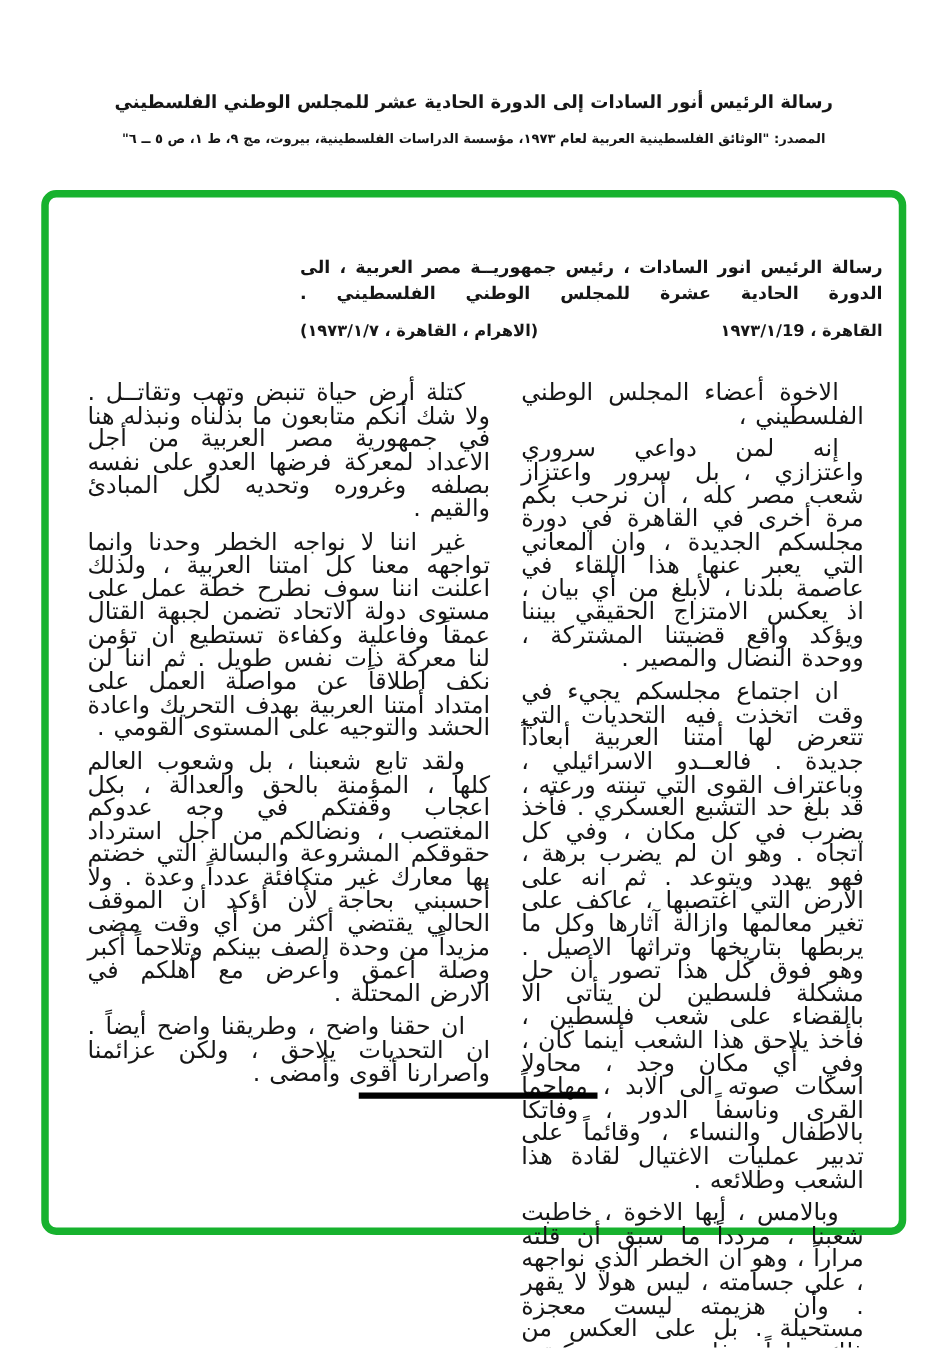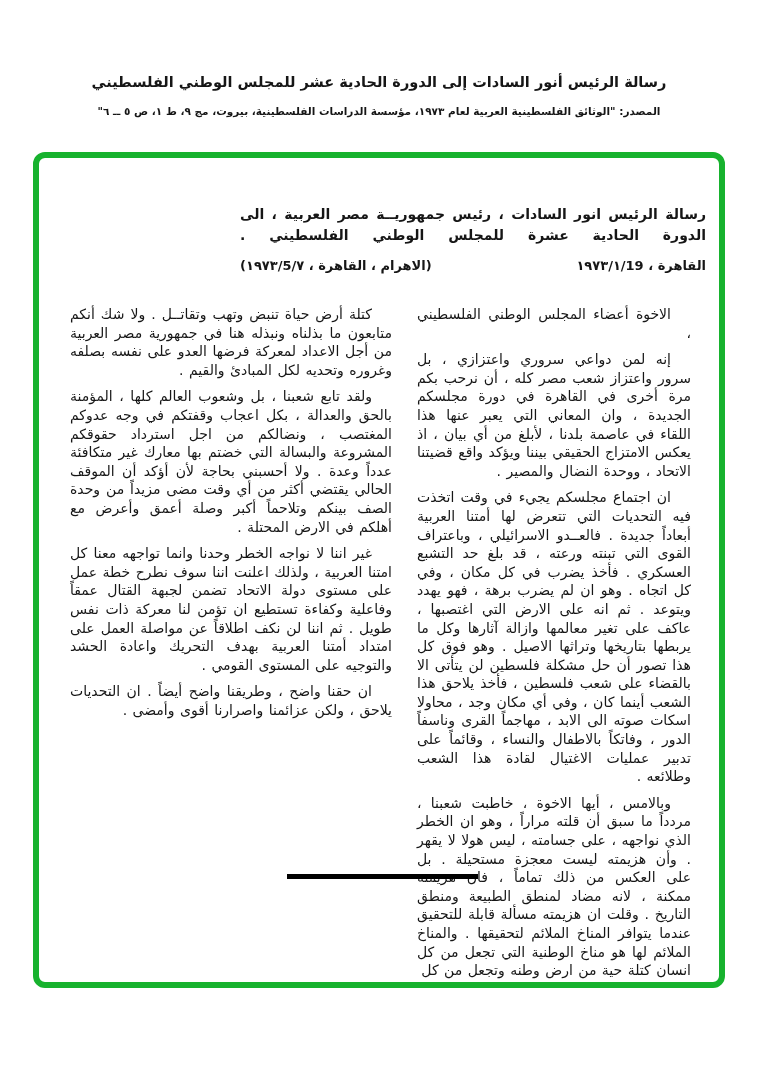--- a/index.html
+++ b/index.html
@@ -38,21 +38,21 @@
     font-weight:bold; font-size:13px; color:var(--text,#161616);
   }
 
   .col {
     position:absolute; top:147px; direction:rtl;
     color:var(--text,#161616);
   }
   .col-first  { left:378px; width:274px; }
   .col-second { left:31px;  width:322px; }
   .col p {
-    font-size:14px; line-height:18.6px;
+    font-size:19px; line-height:18.6px;
     text-align:justify; text-indent:20px;
     margin-bottom:8px;
     word-spacing:1px;
   }
 
   .end-rule {
     position:absolute; left:248px; top:716px; width:191px; height:5px;
     background:var(--rule,#000);
   }
 </style>
@@ -64,33 +64,33 @@
   <div class="page-title">رسالة الرئيس أنور السادات إلى الدورة الحادية عشر للمجلس الوطني الفلسطيني</div>
 
   <div class="page-source">المصدر: "الوثائق الفلسطينية العربية لعام ١٩٧٣، مؤسسة الدراسات الفلسطينية، بيروت، مج ٩، ط ١، ص ٥ ــ ٦"</div>
 
   <div class="doc-frame">
 
     <div class="letter-heading">رسالة الرئيس انور السادات ، رئيس جمهوريــة مصر العربية ، الى الدورة الحادية عشرة للمجلس الوطني الفلسطيني .</div>
 
     <div class="dateline">
       <span>القاهرة ، ١٩٧٣/١/19</span>
-      <span>(الاهرام ، القاهرة ، ١٩٧٣/5/٧)</span>
+      <span>(الاهرام ، القاهرة ، ١٩٧٣/١/٧)</span>
     </div>
 
     <div class="col col-first">
         <p>الاخوة أعضاء المجلس الوطني الفلسطيني ،</p>
-        <p>إنه لمن دواعي سروري واعتزازي ، بل سرور واعتزاز شعب مصر كله ، أن نرحب بكم مرة أخرى في القاهرة في دورة مجلسكم الجديدة ، وان المعاني التي يعبر عنها هذا اللقاء في عاصمة بلدنا ، لأبلغ من أي بيان ، اذ يعكس الامتزاج الحقيقي بيننا ويؤكد واقع قضيتنا الاتحاد ، ووحدة النضال والمصير .</p>
+        <p>إنه لمن دواعي سروري واعتزازي ، بل سرور واعتزاز شعب مصر كله ، أن نرحب بكم مرة أخرى في القاهرة في دورة مجلسكم الجديدة ، وان المعاني التي يعبر عنها هذا اللقاء في عاصمة بلدنا ، لأبلغ من أي بيان ، اذ يعكس الامتزاج الحقيقي بيننا ويؤكد واقع قضيتنا المشتركة ، ووحدة النضال والمصير .</p>
         <p>ان اجتماع مجلسكم يجيء في وقت اتخذت فيه التحديات التي تتعرض لها أمتنا العربية أبعاداً جديدة . فالعــدو الاسرائيلي ، وباعتراف القوى التي تبنته ورعته ، قد بلغ حد التشبع العسكري . فأخذ يضرب في كل مكان ، وفي كل اتجاه . وهو ان لم يضرب برهة ، فهو يهدد ويتوعد . ثم انه على الارض التي اغتصبها ، عاكف على تغير معالمها وازالة آثارها وكل ما يربطها بتاريخها وتراثها الاصيل . وهو فوق كل هذا تصور أن حل مشكلة فلسطين لن يتأتى الا بالقضاء على شعب فلسطين ، فأخذ يلاحق هذا الشعب أينما كان ، وفي أي مكان وجد ، محاولا اسكات صوته الى الابد ، مهاجماً القرى وناسفاً الدور ، وفاتكاً بالاطفال والنساء ، وقائماً على تدبير عمليات الاغتيال لقادة هذا الشعب وطلائعه .</p>
         <p>وبالامس ، أيها الاخوة ، خاطبت شعبنا ، مردداً ما سبق أن قلته مراراً ، وهو ان الخطر الذي نواجهه ، على جسامته ، ليس هولا لا يقهر . وأن هزيمته ليست معجزة مستحيلة . بل على العكس من ذلك تماماً ، فان هزيمته ممكنة ، لانه مضاد لمنطق الطبيعة ومنطق التاريخ . وقلت ان هزيمته مسألة قابلة للتحقيق عندما يتوافر المناخ الملائم لتحقيقها . والمناخ الملائم لها هو مناخ الوطنية التي تجعل من كل انسان كتلة حية من ارض وطنه وتجعل من كل</p>
       </div>
 
     <div class="col col-second">
         <p>كتلة أرض حياة تنبض وتهب وتقاتــل . ولا شك أنكم متابعون ما بذلناه ونبذله هنا في جمهورية مصر العربية من أجل الاعداد لمعركة فرضها العدو على نفسه بصلفه وغروره وتحديه لكل المبادئ والقيم .</p>
+        <p>غير اننا لا نواجه الخطر وحدنا وانما تواجهه معنا كل امتنا العربية ، ولذلك اعلنت اننا سوف نطرح خطة عمل على مستوى دولة الاتحاد تضمن لجبهة القتال عمقاً وفاعلية وكفاءة تستطيع ان تؤمن لنا معركة ذات نفس طويل . ثم اننا لن نكف اطلاقاً عن مواصلة العمل على امتداد أمتنا العربية بهدف التحريك واعادة الحشد والتوجيه على المستوى القومي .</p>
         <p>ولقد تابع شعبنا ، بل وشعوب العالم كلها ، المؤمنة بالحق والعدالة ، بكل اعجاب وقفتكم في وجه عدوكم المغتصب ، ونضالكم من اجل استرداد حقوقكم المشروعة والبسالة التي خضتم بها معارك غير متكافئة عدداً وعدة . ولا أحسبني بحاجة لأن أؤكد أن الموقف الحالي يقتضي أكثر من أي وقت مضى مزيداً من وحدة الصف بينكم وتلاحماً أكبر وصلة أعمق وأعرض مع أهلكم في الارض المحتلة .</p>
-        <p>غير اننا لا نواجه الخطر وحدنا وانما تواجهه معنا كل امتنا العربية ، ولذلك اعلنت اننا سوف نطرح خطة عمل على مستوى دولة الاتحاد تضمن لجبهة القتال عمقاً وفاعلية وكفاءة تستطيع ان تؤمن لنا معركة ذات نفس طويل . ثم اننا لن نكف اطلاقاً عن مواصلة العمل على امتداد أمتنا العربية بهدف التحريك واعادة الحشد والتوجيه على المستوى القومي .</p>
         <p>ان حقنا واضح ، وطريقنا واضح أيضاً . ان التحديات يلاحق ، ولكن عزائمنا واصرارنا أقوى وأمضى .</p>
       </div>
 
     <div class="end-rule"></div>
 
   </div>
 </div>
 
 </body></html>

